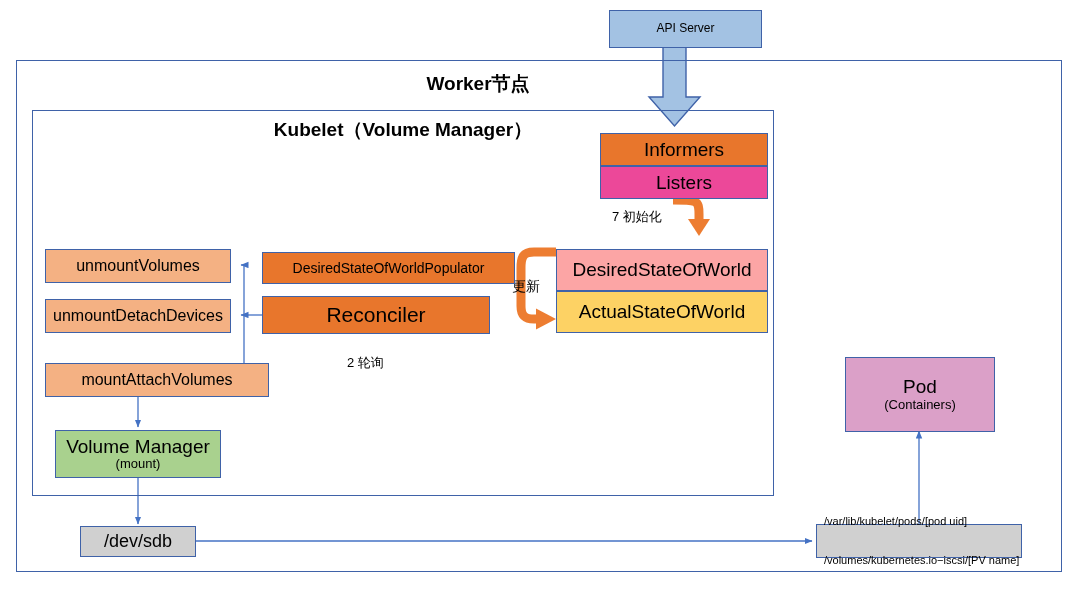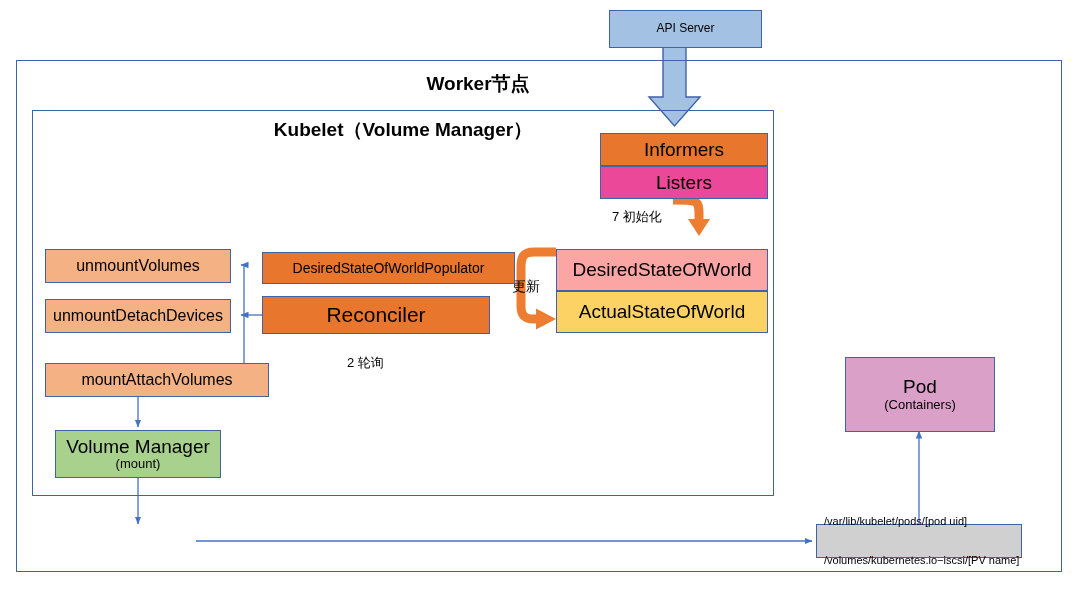--- a/index.html
+++ b/index.html
@@ -155,20 +155,23 @@
   </div>
   <div class="box" style="left:45px; top:363px; width:224px; height:34px; background:#f4b183; font-size:16px;">
     <span>mountAttachVolumes</span>
   </div>
 
   <div class="box" style="left:55px; top:430px; width:166px; height:48px; background:#a9d18e; font-size:19px;">
     <span>Volume Manager</span>
     <span class="sub">(mount)</span>
   </div>
 
+  <div class="box" style="left:80px; top:526px; width:116px; height:31px; background:#d0d0d0; font-size:18px;">
+    <span>/dev/sdb</span>
+  </div>
 
   <div class="box" style="left:845px; top:357px; width:150px; height:75px; background:#dba0c8; font-size:19px;">
     <span>Pod</span>
     <span class="sub">(Containers)</span>
   </div>
 
   <div class="box" style="left:816px; top:524px; width:206px; height:34px; background:#d0d0d0;
               font-size:11px; align-items:flex-start; padding-left:7px; line-height:1.35;gap:24px;">
     <span>/var/lib/kubelet/pods/[pod uid]</span>
     <span>/volumes/kubernetes.io−iscsi/[PV name]</span>

